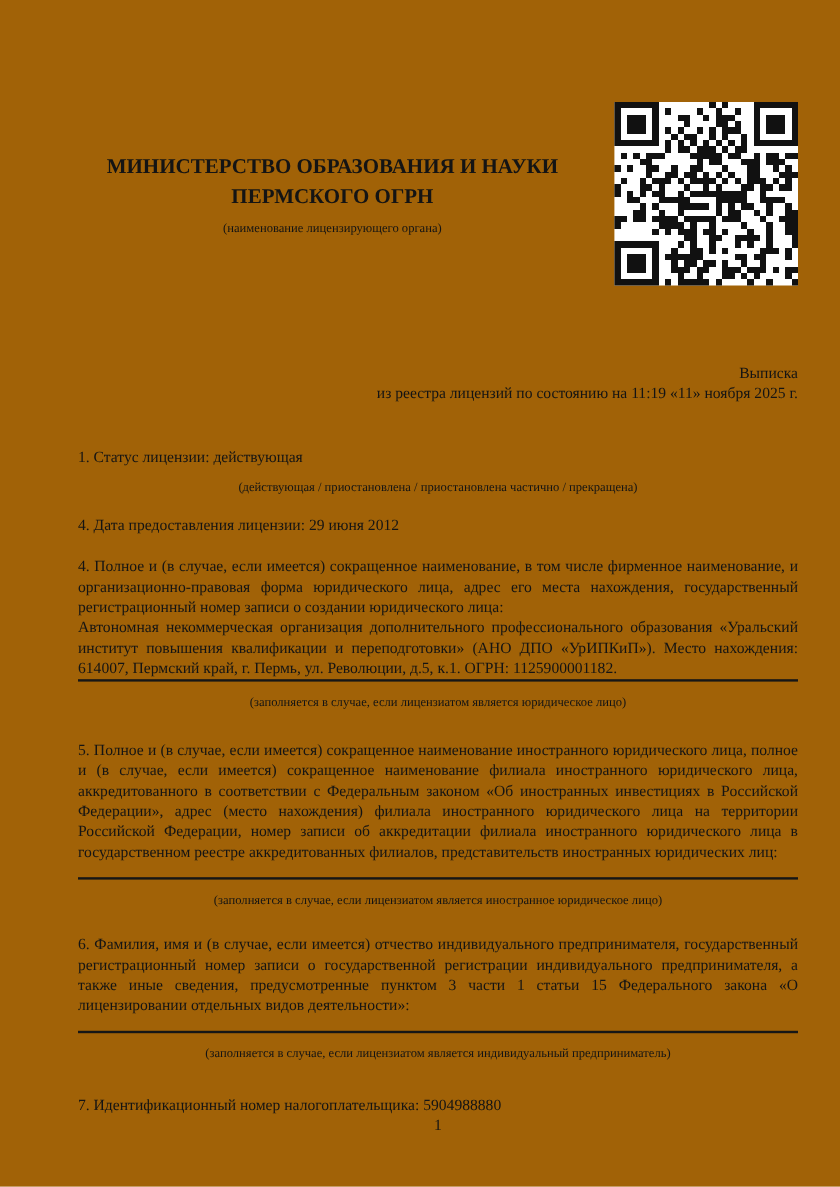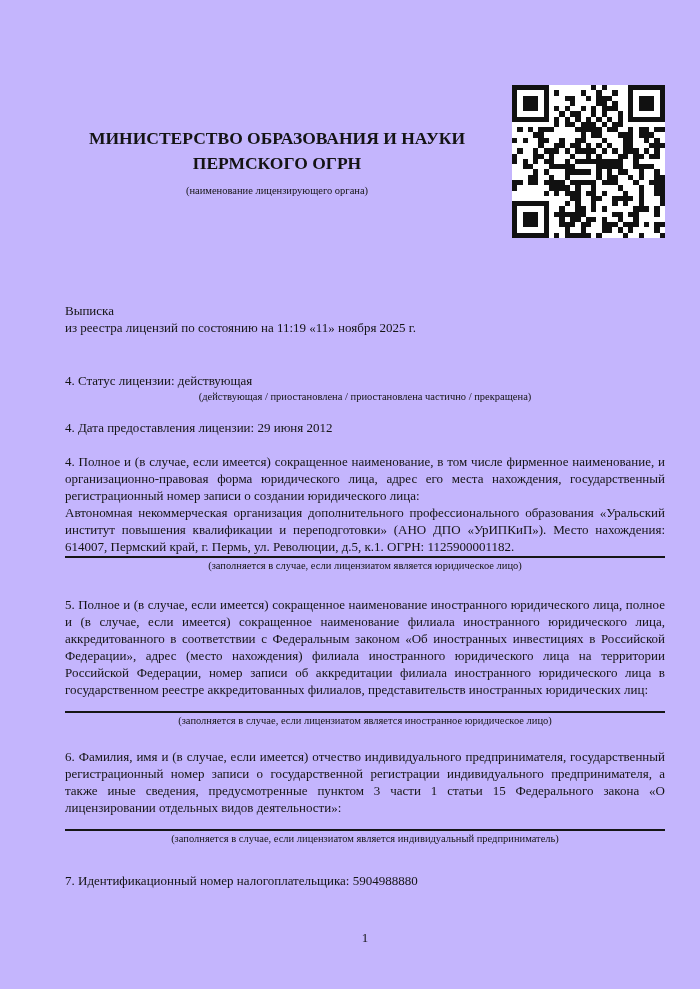--- a/index.html
+++ b/index.html
@@ -6,21 +6,21 @@
     margin: 0;
     padding: 0;
     background: #ffffff;
   }
   .page {
     position: relative;
     width: 700px;
     height: 989px;
     box-sizing: border-box;
     padding: 0 35px 0 65px;
-    background: #c4b5fd;
+    background: #a16207;
     color: #141414;
     font-family: "Liberation Serif", "DejaVu Serif", serif;
     font-size: 13px;
     line-height: 17px;
     overflow: hidden;
   }
   .header-row {
     margin-top: 85px;
     height: 153px;
     display: flex;
@@ -44,36 +44,36 @@
   }
   .ministry .small-caption { margin-top: 8px; }
   .qr {
     width: 153px;
     height: 153px;
     flex: none;
   }
   .qr svg { display: block; width: 153px; height: 153px; }
   .doc-title {
     margin-top: 64px;
-    text-align: left;
+    text-align: right;
   }
   .section { margin: 0; }
   .sec-1 { margin-top: 36px; }
   .sec-2 { margin-top: 18px; }
   .sec-3 { margin-top: 16px; }
   .sec-4 { margin-top: 17px; }
   .sec-5 { margin-top: 24px; }
   .sec-6 { margin-top: 21px; }
   .sec-7 { margin-top: 27px; }
   .just { text-align: justify; }
   .caption-center {
     font-size: 10.5px;
     line-height: 13px;
     text-align: center;
-    margin-top: 1px;
+    margin-top: 11px;
   }
   .rule {
     border-top: 2px solid #161616;
     height: 0;
     margin-top: 1px;
   }
   .blank-answer { height: 12px; }
   .footer-pagenum {
     position: absolute;
     left: 65px;
@@ -501,21 +501,21 @@
         </svg>
     </div>
   </div>
 
   <div class="doc-title">
     <div>Выписка</div>
     <div>из реестра лицензий по состоянию на 11:19 «11» ноября 2025 г.</div>
   </div>
 
   <div class="section sec-1">
-    <div>4. Статус лицензии: действующая</div>
+    <div>1. Статус лицензии: действующая</div>
     <div class="caption-center">(действующая / приостановлена / приостановлена частично / прекращена)</div>
   </div>
 
 
   <div class="section sec-3">
     <div>4. Дата предоставления лицензии: 29 июня 2012</div>
   </div>
 
   <div class="section sec-4">
     <div class="just">4. Полное и (в случае, если имеется) сокращенное наименование, в том числе фирменное наименование, и организационно-правовая форма юридического лица, адрес его места нахождения, государственный регистрационный номер записи о создании юридического лица:</div>

